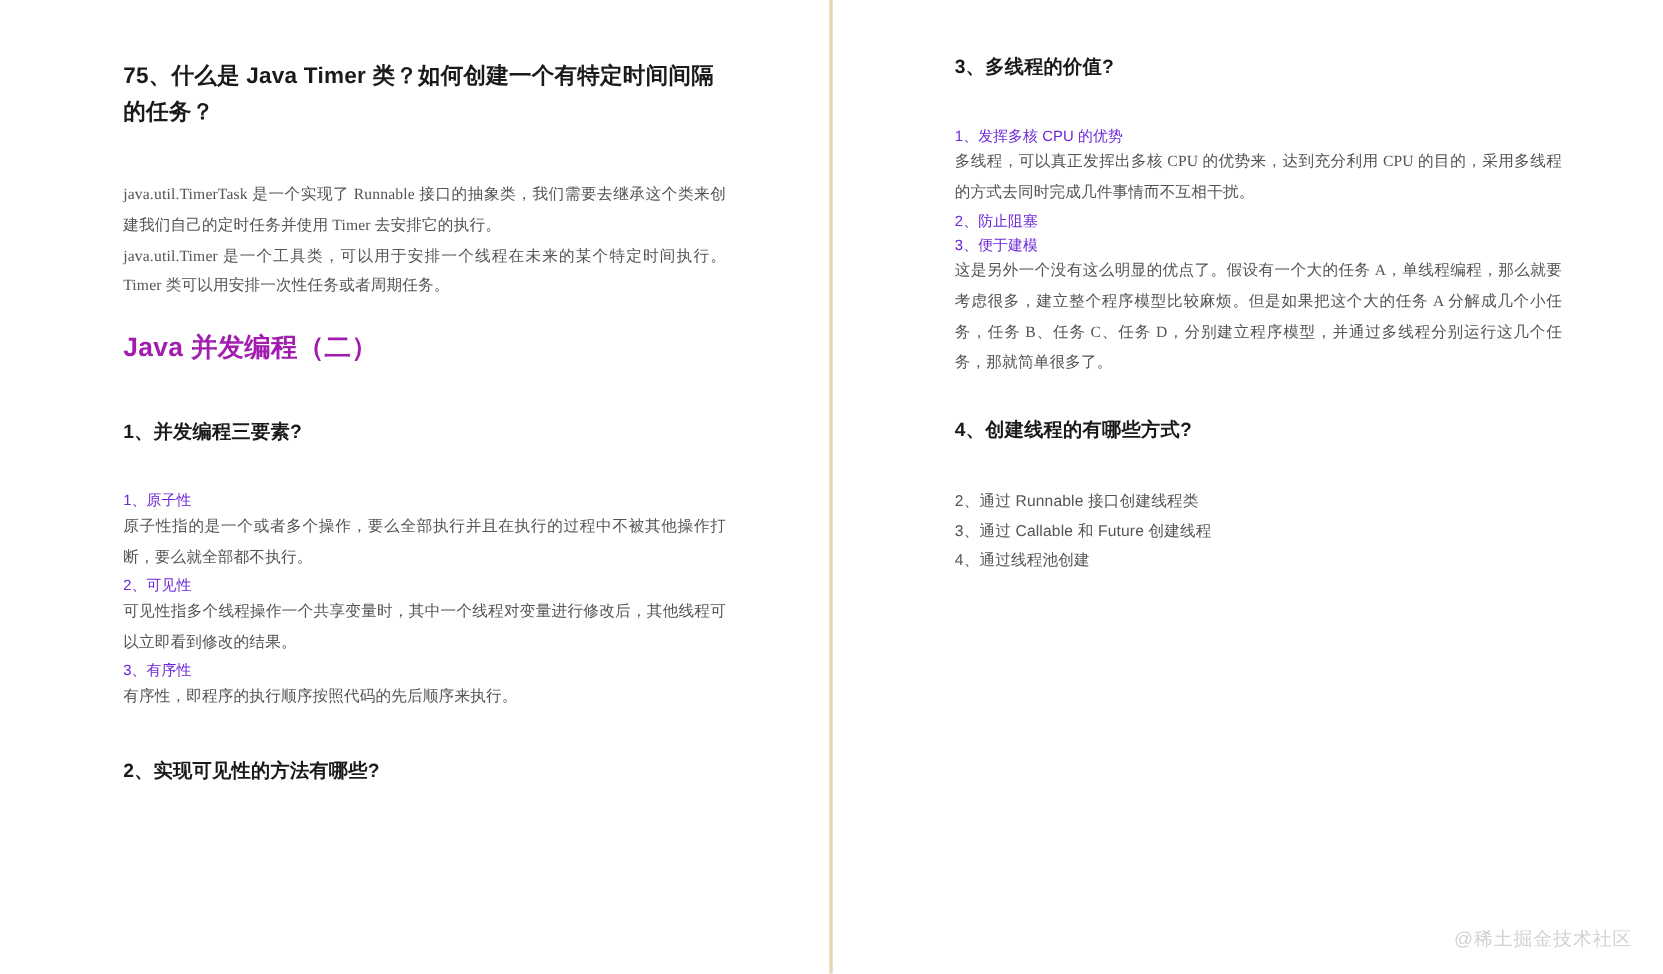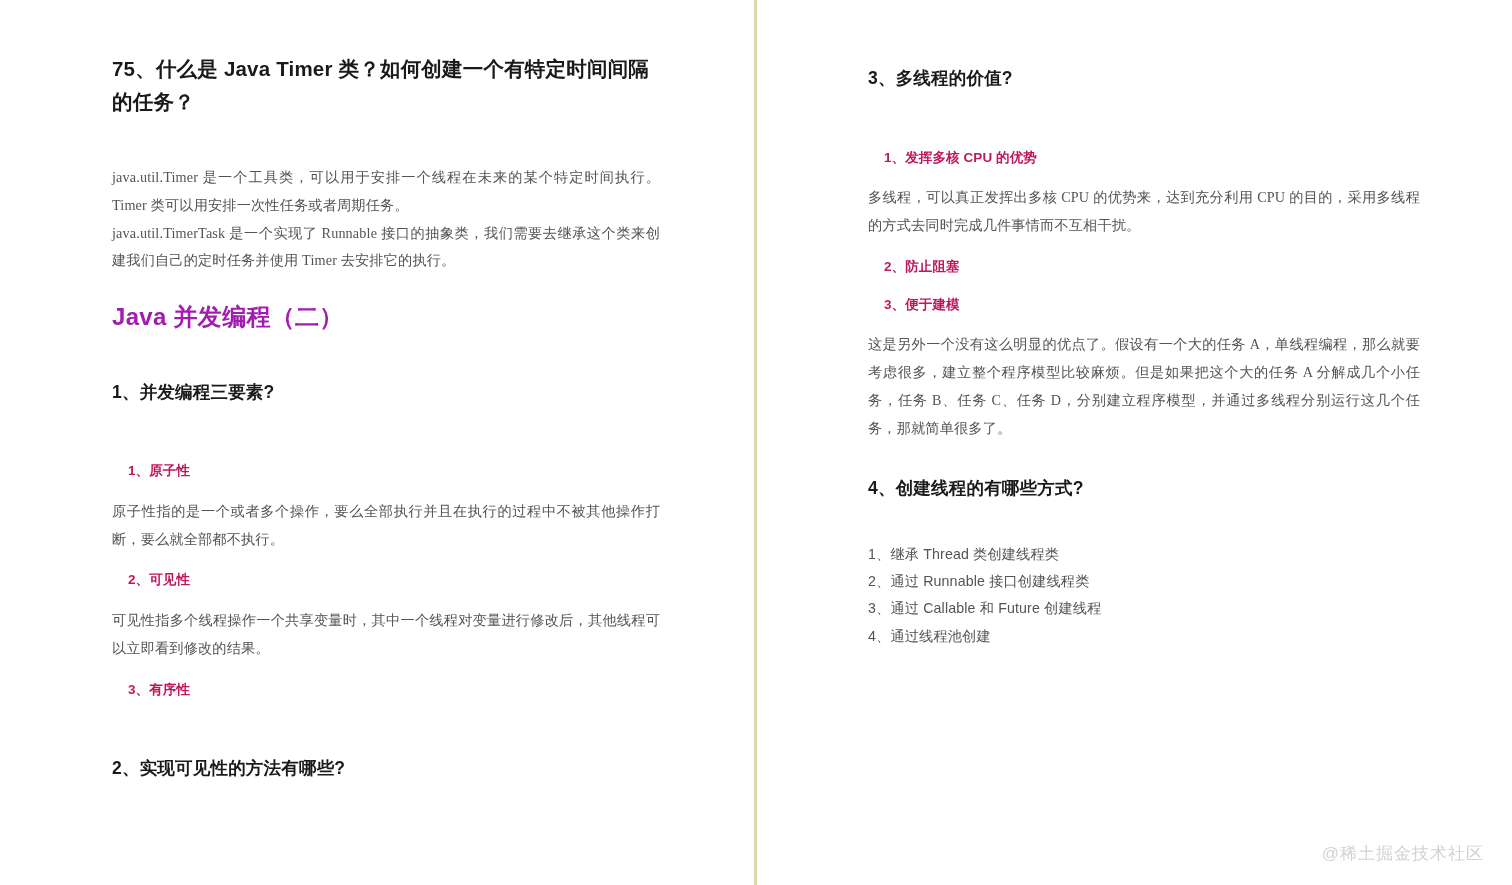--- a/index.html
+++ b/index.html
@@ -26,21 +26,21 @@
   .column {
     position: relative;
     box-sizing: border-box;
   }
   .column-left {
     width: 755px;
     padding: 52px 95px 0 112px;
   }
   .column-right {
     width: 757px;
-    padding: 66px 92px 0 113px;
+    padding: 48px 92px 0 113px;
   }
 
   .divider {
     position: absolute;
     left: 754px;
     top: 0;
     width: 3px;
     height: 885px;
     background: #e3d6ae;
   }
@@ -65,25 +65,25 @@
   .h3 {
     font-size: 17.5px;
     font-weight: bold;
     color: #1a1a1a;
     line-height: 1.4;
     letter-spacing: 0.2px;
     margin: 0;
   }
   .bold-label {
     font-size: 13.5px;
-    font-weight: bold;
-    color: #be185d;
+    font-weight: normal;
+    color: #6d28d9;
     line-height: 1.62;
     letter-spacing: 0.1px;
-    margin: 16px;
+    margin: 0;
   }
   .para {
     font-size: 14.2px;
     color: #545454;
     line-height: 1.95;
     letter-spacing: 0.15px;
     margin: 0;
     text-align: justify;
     font-family: Liberation Serif, serif;
   }
@@ -114,41 +114,42 @@
 <body style="background: rgb(255, 255, 255);">
 
 <div class="page">
 
   <div class="column column-left">
 
     <h1 class="h1">75、什么是 Java Timer 类？如何创建一个有特定时间间隔的任务？</h1>
 
     <div class="sp-46"></div>
 
+    <p class="para">java.util.TimerTask 是一个实现了 Runnable 接口的抽象类，我们需要去继承这个类来创建我们自己的定时任务并使用 Timer 去安排它的执行。</p>
+
     <p class="para">java.util.Timer 是一个工具类，可以用于安排一个线程在未来的某个特定时间执行。Timer 类可以用安排一次性任务或者周期任务。</p>
-
-    <p class="para">java.util.TimerTask 是一个实现了 Runnable 接口的抽象类，我们需要去继承这个类来创建我们自己的定时任务并使用 Timer 去安排它的执行。</p>
 
     <div class="sp-26"></div>
 
     <h2 class="h2">Java 并发编程（二）</h2>
 
     <div class="sp-46"></div>
 
     <h3 class="h3">1、并发编程三要素?</h3>
 
     <div class="sp-40"></div>
 
     <p class="bold-label">1、原子性</p>
     <p class="para">原子性指的是一个或者多个操作，要么全部执行并且在执行的过程中不被其他操作打断，要么就全部都不执行。</p>
 
     <p class="bold-label">2、可见性</p>
     <p class="para">可见性指多个线程操作一个共享变量时，其中一个线程对变量进行修改后，其他线程可以立即看到修改的结果。</p>
 
     <p class="bold-label">3、有序性</p>
+    <p class="para">有序性，即程序的执行顺序按照代码的先后顺序来执行。</p>
 
     <div class="sp-40"></div>
 
     <h3 class="h3">2、实现可见性的方法有哪些?</h3>
 
     <div class="sp-40"></div>
 
   </div>
 
   <div class="divider" style="background: rgb(227, 214, 174);"></div>
@@ -166,21 +167,20 @@
 
     <p class="bold-label">3、便于建模</p>
     <p class="para">这是另外一个没有这么明显的优点了。假设有一个大的任务 A，单线程编程，那么就要考虑很多，建立整个程序模型比较麻烦。但是如果把这个大的任务 A 分解成几个小任务，任务 B、任务 C、任务 D，分别建立程序模型，并通过多线程分别运行这几个任务，那就简单很多了。</p>
 
     <div class="sp-34"></div>
 
     <h3 class="h3">4、创建线程的有哪些方式?</h3>
 
     <div class="sp-40"></div>
 
-    <p class="list-item">1、继承 Thread 类创建线程类</p>
     <p class="list-item">2、通过 Runnable 接口创建线程类</p>
     <p class="list-item">3、通过 Callable 和 Future 创建线程</p>
     <p class="list-item">4、通过线程池创建</p>
 
     <div class="sp-40"></div>
 
   </div>
 
   <div class="watermark">@稀土掘金技术社区</div>
 

